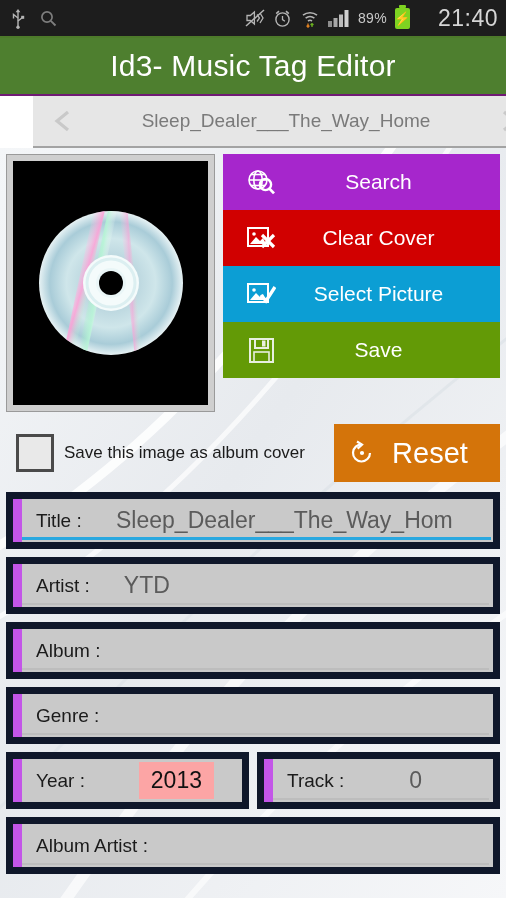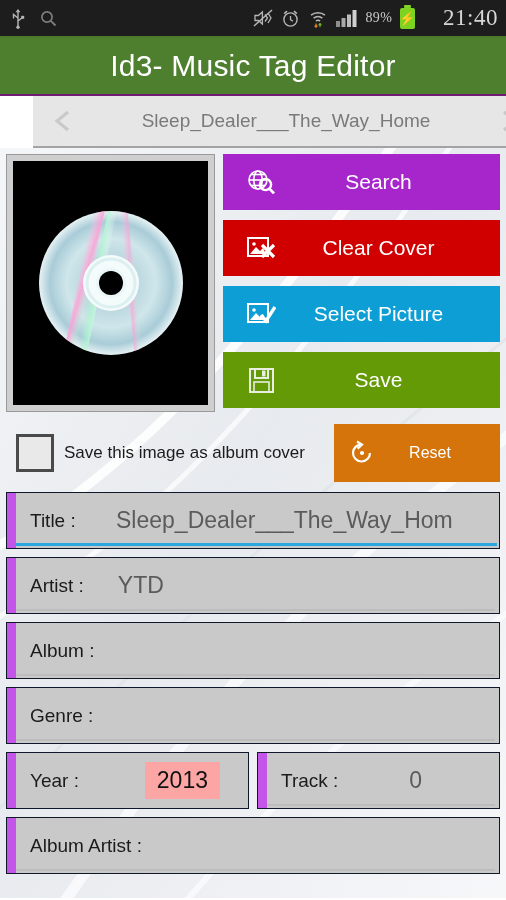--- a/index.html
+++ b/index.html
@@ -11,21 +11,20 @@
   }
 
   
   .statusbar {
     height: 38px; width: 506px;
     background: #1d1d1d;
     display: flex; align-items: center;
     padding: 0 8px 0 10px;
     position: relative;
     border-bottom: 2px solid #4d7a2a;
-    font-family: Liberation Serif, serif;
   }
   .sb-left { display: flex; align-items: center; gap: 14px; }
   .sb-right { margin-left: auto; display: flex; align-items: center; gap: 8px; }
   .sb-icon { display:inline-flex; align-items:center; justify-content:center; }
   .sb-text { color: #c9c9c9; font-size: 14px; letter-spacing: .3px; }
   .sb-clock { color: #d6d6d6; font-size: 23px; letter-spacing: .5px; margin-left: 20px; font-weight: 300;}
   .batt {
     width: 15px; height: 21px; background: #7ed321; border-radius: 2px;
     position: relative; display:flex; align-items:center; justify-content:center;
   }
@@ -79,21 +78,21 @@
     border: 1px solid #9a9a9a;
     padding: 6px;
     flex: 0 0 auto;
   }
   .art-inner {
     width: 100%; height: 100%;
     background: #000000;
     display: flex; align-items: center; justify-content: center;
   }
 
-  .btncol { flex: 1 1 auto; display: flex; flex-direction: column; gap: 10px; }
+  .btncol { flex: 1 1 auto; display: flex; flex-direction: column; }
   .abtn {
     height: 56px; display: flex; align-items: center;
     color: #ffffff; font-size: 21px;
     padding-left: 18px; cursor: pointer; user-select: none;
   }
   .abtn .ico { width: 40px; flex: 0 0 auto; display:flex; align-items:center; justify-content:center; }
   .abtn .lbl { flex: 1 1 auto; text-align: center; padding-right: 24px; }
   .btn-search { background: #a626cc; }
   .btn-clear  { background: #d10000; }
   .btn-select { background: #0c9ed4; }
@@ -106,29 +105,29 @@
   .checkbox {
     width: 38px; height: 38px; border: 3px solid #4a4a4a;
     background: #e9e9e9; margin-left: 10px; flex: 0 0 auto; cursor: pointer;
   }
   .cblabel { font-size: 17px; color: #1b1b1b; margin-left: 10px; flex: 1 1 auto; }
   .btn-reset {
     background: #d4740a; color: #fff; height: 58px; width: 166px;
     display: flex; align-items: center; flex: 0 0 auto; cursor: pointer; user-select:none;
   }
   .btn-reset .ico { width: 56px; display:flex; align-items:center; justify-content:center; }
-  .btn-reset .lbl { flex:1 1 auto; text-align:center; font-size: 16px; padding-right: 30px;}
+  .btn-reset .lbl { flex:1 1 auto; text-align:center; font-size: 29px; padding-right: 30px;}
 
   
   .fields { margin-top: 10px; display: flex; flex-direction: column; gap: 8px; }
   .frow { display: flex; gap: 8px; }
   .field {
     display: flex; align-items: stretch;
     background: #c9c9c9;
-    border: 1px solid #0f172a;
+    border: 7px solid #0f172a;
     height: 57px; flex: 1 1 auto; position: relative; cursor: text;
   }
   .accent { width: 9px; background: #c355e8; flex: 0 0 auto; }
   .fbody { flex: 1 1 auto; display: flex; align-items: center; position: relative; padding: 0 6px; overflow: hidden; }
   .flabel { font-size: 19px; color: #1b1b1b; flex: 0 0 auto; padding-left: 8px; }
   .fvalue {
     font-size: 23px; color: #5b5b5b; flex: 1 1 auto; text-align: center;
     white-space: nowrap; overflow: hidden; padding: 0 4px;
   }
   .underline {

